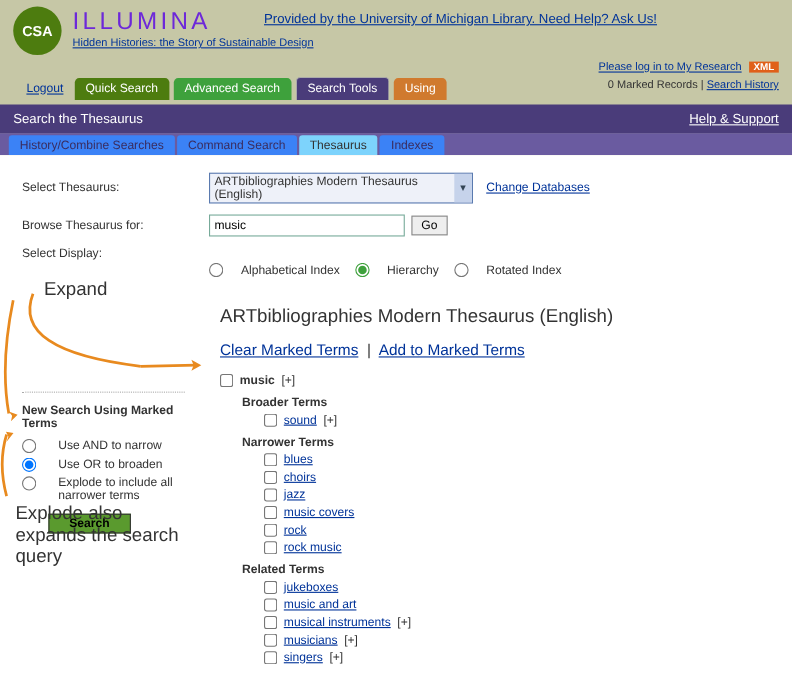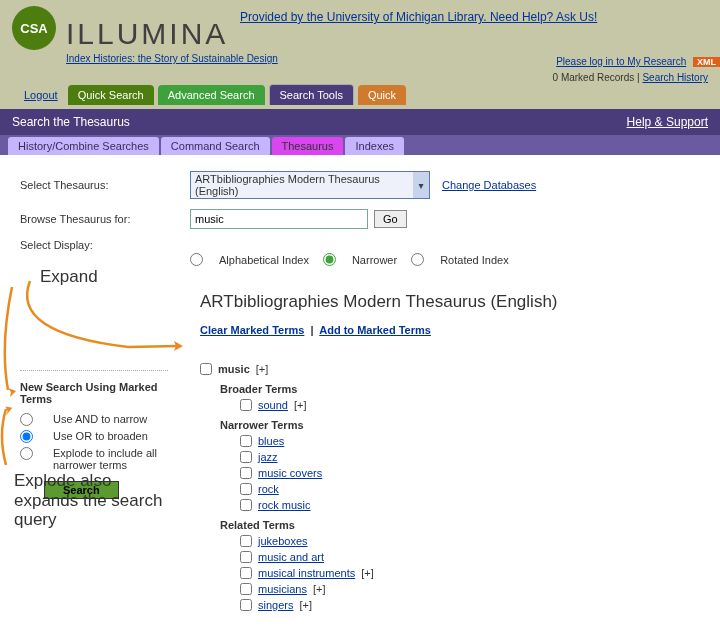--- a/index.html
+++ b/index.html
@@ -1,95 +1,95 @@
 <!DOCTYPE html>
 <html><head>
 <meta charset="utf-8">
 <style>
 * { box-sizing: border-box; margin: 0; padding: 0; }
 body { font-family: Verdana, Arial, sans-serif; font-size: 11px; background: #c6c7a6; color: #333; width: 720px; }
 a { color: #003399; text-decoration: underline; }
 .header { padding: 6px 12px 4px; position: relative; }
 .logo-row { display: flex; align-items: flex-start; gap: 10px; }
 .csa-badge { width: 44px; height: 44px; border-radius: 50%; background: #4d7c0f; color: #fff; display: flex; align-items: center; justify-content: center; font-weight: bold; font-size: 13px; }
-.illumina { font-family: "Trebuchet MS", sans-serif; font-size: 30px; letter-spacing: 3px; color: #404040; display: block; margin-top: 11px; }
+.illumina { font-family: "Trebuchet MS", sans-serif; font-size: 22px; letter-spacing: 3px; color: #6d28d9; display: block; margin-top: 0; }
 .subtag { font-size: 10px; margin-top: 2px; display: inline-block; }
 .providedby { position: absolute; left: 240px; top: 10px; font-size: 12px; }
-.top-right { position: absolute; right: 0; top: 56px; font-size: 10px; text-align: left; }
+.top-right { position: absolute; right: 12px; top: 56px; font-size: 10px; text-align: left; }
 .top-right-2 { position: absolute; right: 12px; top: 72px; font-size: 10px; color: #333; }
 .xml { display: inline-block; background: #e06019; color: #fff; font-size: 9px; font-weight: bold; padding: 0 4px; margin-left: 4px; vertical-align: middle; }
 .nav { display: flex; align-items: center; gap: 4px; padding: 4px 12px 0; margin-top: 16px; }
 .logout { color: #003399; font-size: 11px; margin-right: 6px; }
 .tab { padding: 4px 10px; border-radius: 4px 4px 0 0; color: #fff; font-size: 11px; cursor: pointer; }
 .tab.blue { background: #4d7c0f; }
 .tab.green { background: #3ea13c; }
 .tab.purple { background: #4a3c7a; border: 1px solid #aaa; border-bottom: none; }
 .tab.orange { background: #d07a2e; }
 .purple-bar { background: #4a3c7a; color: #fff; padding: 6px 12px; font-size: 12px; position: relative; }
 .purple-bar .help { position: absolute; right: 12px; top: 6px; color: #fff; }
 .inner-tabs { background: #6a5ba0; padding: 2px 8px 0; display: flex; gap: 2px; }
-.inner-tab { background: #c4b5fd; color: #3a2d5f; padding: 3px 10px; font-size: 11px; border-radius: 3px 3px 0 0; cursor: pointer; }
-.inner-tab.active { background: #d946ef; color: #333; }
+.inner-tab { background: #3b82f6; color: #3a2d5f; padding: 3px 10px; font-size: 11px; border-radius: 3px 3px 0 0; cursor: pointer; }
+.inner-tab.active { background: #7dd3fc; color: #333; }
 .content { background: #fff; padding: 16px 20px 32px; min-height: 480px; position: relative; }
 .row { display: flex; align-items: center; margin-bottom: 10px; }
 .lbl { width: 170px; font-size: 11px; color: #333; }
 .select-box { border: 1px solid #5a7aaf; font-size: 11px; padding: 1px 18px 1px 4px; background: #eef1f9; position: relative; width: 240px; display: inline-block; }
 .select-arrow { position: absolute; right: 0; top: 0; bottom: 0; width: 16px; background: #c6d3eb; color: #345; display: flex; align-items: center; justify-content: center; font-size: 10px; }
 .chg { margin-left: 12px; font-size: 11px; }
 .txt-input { border: 1px solid #7a9; font-size: 11px; padding: 3px 4px; width: 178px; }
 .go-btn { border: 1px solid #888; background: #eee; padding: 2px 8px; font-size: 11px; margin-left: 6px; cursor: pointer; }
 .radio-row { display: flex; gap: 14px; align-items: center; margin-left: 170px; }
 .radio { display: inline-flex; align-items: flex-end; gap: 16px; font-size: 11px; }
 .radio input { accent-color: #3ea13c; }
 .results { margin-top: 26px; display: flex; }
 .sidebar { width: 160px; padding-right: 12px; position: relative; }
 .side-head { font-weight: bold; font-size: 11px; margin-bottom: 8px; }
 .side-opt { font-size: 11px; margin-bottom: 4px; display: flex; align-items: flex-start; gap: 20px; }
 .search-btn { background: #5a9a2e; border: 1px solid #333; color: #000; font-weight: bold; padding: 2px 18px; font-size: 11px; margin-top: 6px; margin-left: 24px; cursor: pointer; }
 .divider { border-top: 1px dotted #aaa; margin: 0 0 10px; }
 .main { flex: 1; padding-left: 20px; }
 .main h2 { font-family: "Trebuchet MS", sans-serif; font-size: 17px; font-weight: normal; color: #333; margin-bottom: 12px; }
-.actions { font-size: 11px; margin-bottom: 25px; font-weight: bold; }
+.actions { font-size: 14px; margin-bottom: 12px; }
 .term-list { font-size: 11px; }
 .term-row { display: flex; align-items: center; gap: 6px; padding: 2px 0; }
 .cb { width: 12px; height: 12px; }
 .section { font-weight: bold; margin: 6px 0 2px 20px; }
 .indent2 { margin-left: 40px; }
 .plus { color: #333; text-decoration: none; }
 
 .anno { position: absolute; font-family: "Trebuchet MS", sans-serif; font-size: 17px; color: #333; pointer-events: none; }
 svg.anno-svg { position: absolute; pointer-events: none; }
 </style>
 </head>
 <body>
 
 <div class="header">
   <div class="logo-row">
     <div class="csa-badge">CSA</div>
     <div>
       <span class="illumina">ILLUMINA</span>
-      <a class="subtag" href="#">Index Histories: the Story of Sustainable Design</a>
+      <a class="subtag" href="#">Hidden Histories: the Story of Sustainable Design</a>
     </div>
   </div>
   <a class="providedby" href="#">Provided by the University of Michigan Library. Need Help? Ask Us!</a>
   <div class="top-right">
     <a href="#">Please log in to My Research</a>
     <span class="xml">XML</span>
   </div>
   <div class="top-right-2">
     <span>0 Marked Records</span>
     <span> | </span>
     <a href="#">Search History</a>
   </div>
   <div class="nav">
     <a class="logout" href="#">Logout</a>
     <div class="tab blue">Quick Search</div>
     <div class="tab green">Advanced Search</div>
     <div class="tab purple">Search Tools</div>
-    <div class="tab orange">Quick</div>
+    <div class="tab orange">Using</div>
   </div>
 </div>
 
 <div class="purple-bar">
   <span>Search the Thesaurus</span>
   <a class="help" href="#">Help &amp; Support</a>
 </div>
 <div class="inner-tabs">
   <div class="inner-tab">History/Combine Searches</div>
   <div class="inner-tab">Command Search</div>
@@ -117,21 +117,21 @@
   <div class="row" style="margin-bottom:2px;">
     <div class="lbl">Select Display:</div>
   </div>
   <div class="radio-row">
     <label class="radio">
         <input type="radio" name="disp" style="">
         <span>Alphabetical Index</span>
       </label>
     <label class="radio">
         <input type="radio" name="disp" checked="" style="">
-        <span>Narrower</span>
+        <span>Hierarchy</span>
       </label>
     <label class="radio">
         <input type="radio" name="disp" style="">
         <span>Rotated Index</span>
       </label>
   </div>
 
   <div class="results">
     <div class="sidebar">
       <div style="height:78px;"></div>
@@ -175,20 +175,24 @@
             </div>
           </div>
         <div class="section">Narrower Terms</div>
         <div id="narrower">
             <div class="term-row indent2">
               <input type="checkbox" class="cb" style="">
               <a href="#">blues</a>
             </div>
             <div class="term-row indent2">
               <input type="checkbox" class="cb" style="">
+              <a href="#">choirs</a>
+            </div>
+            <div class="term-row indent2">
+              <input type="checkbox" class="cb" style="">
               <a href="#">jazz</a>
             </div>
             <div class="term-row indent2">
               <input type="checkbox" class="cb" style="">
               <a href="#">music covers</a>
             </div>
             <div class="term-row indent2">
               <input type="checkbox" class="cb" style="">
               <a href="#">rock</a>
             </div>

